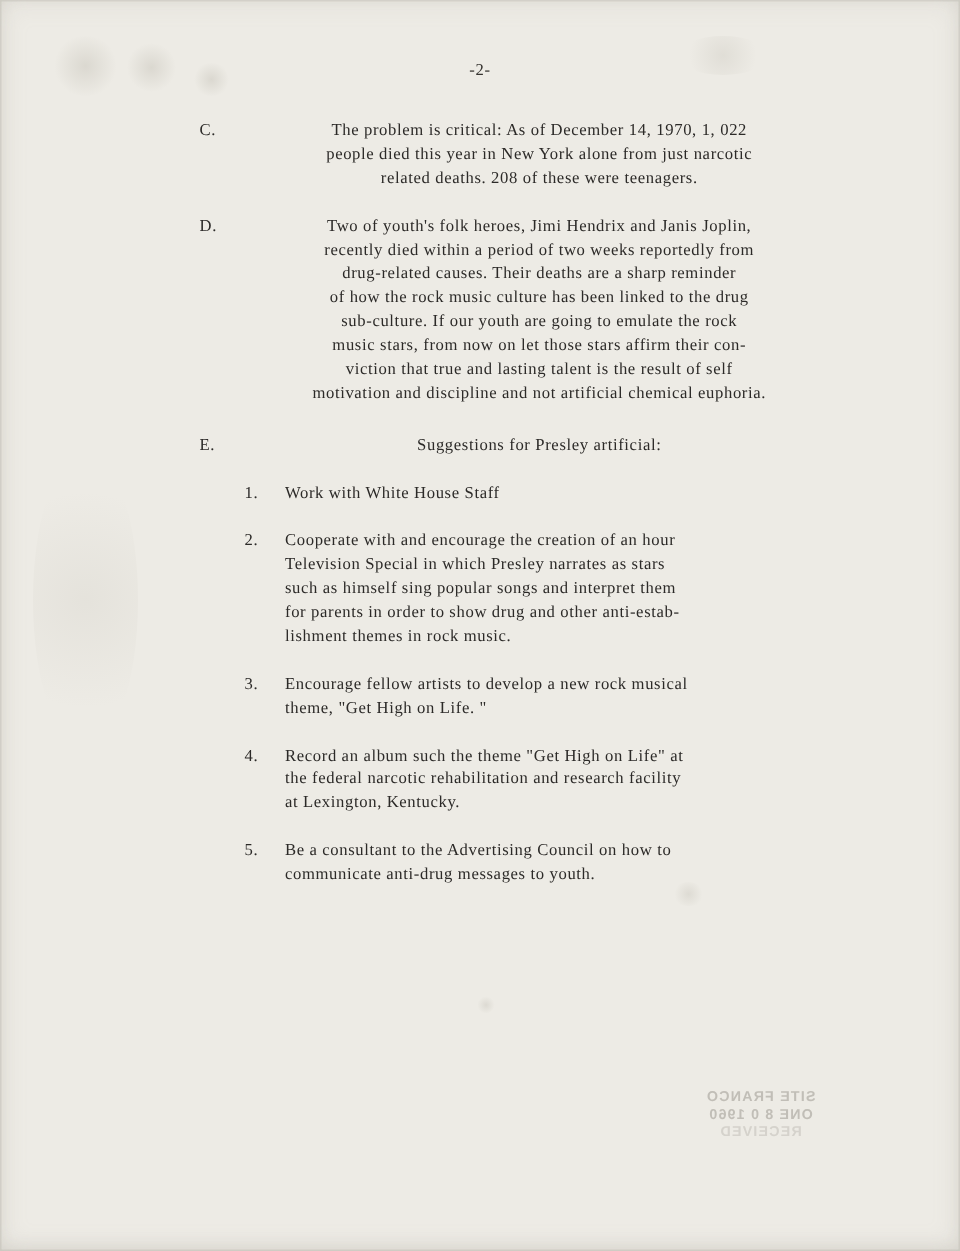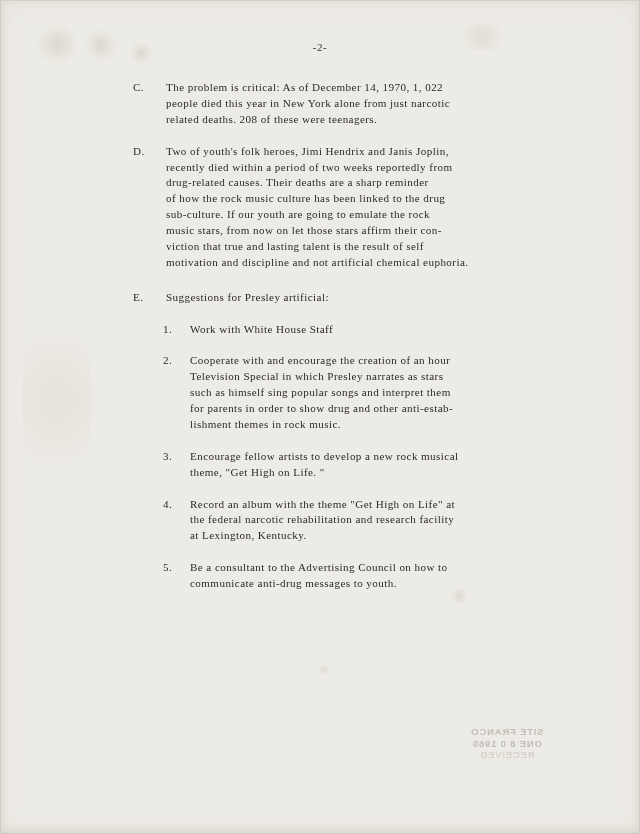--- a/index.html
+++ b/index.html
@@ -92,20 +92,21 @@
     margin-bottom: 15.9px;
   }
   .para .label {
     position: absolute;
     left: 0;
     top: 0;
   }
   .para .ptext {
     display: block;
     white-space: pre-line;
+    text-align: center;
   }
 
   
   .sublist {
     margin-top: 15.9px;
     padding-left: 30px;
   }
   .item {
     position: relative;
     padding-left: 27px;
@@ -202,21 +203,21 @@
         </div>
 
         <div class="item">
           <span class="num">3.</span>
           <span class="itext">Encourage fellow artists to develop a new rock musical
 theme,  "Get High on Life. "</span>
         </div>
 
         <div class="item">
           <span class="num">4.</span>
-          <span class="itext">Record an album with the theme "Get High on Life"  at
+          <span class="itext">Record an album such the theme "Get High on Life"  at
 the federal narcotic rehabilitation and research facility
 at Lexington, Kentucky.</span>
         </div>
 
         <div class="item">
           <span class="num">5.</span>
           <span class="itext">Be a consultant to the Advertising Council on how to
 communicate anti-drug messages to youth.</span>
         </div>
 

